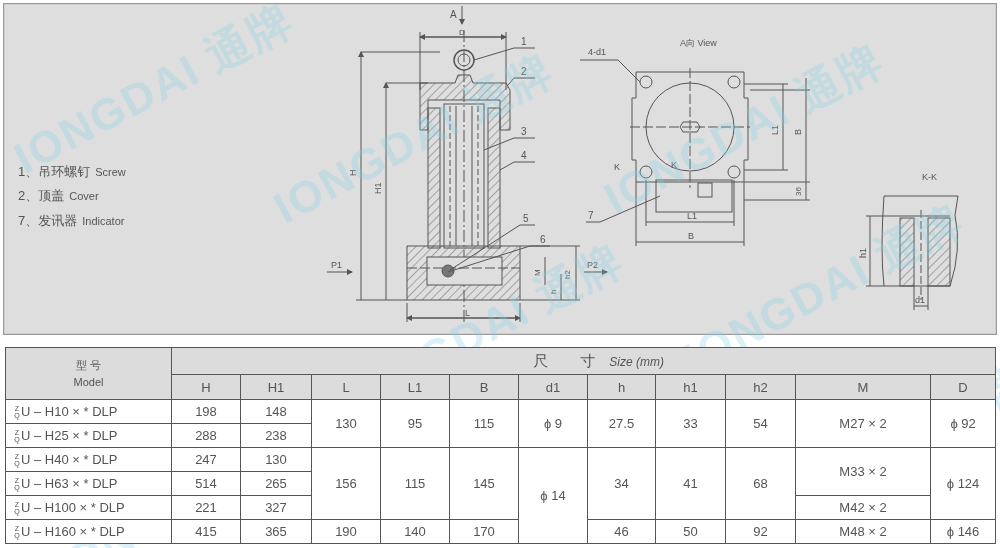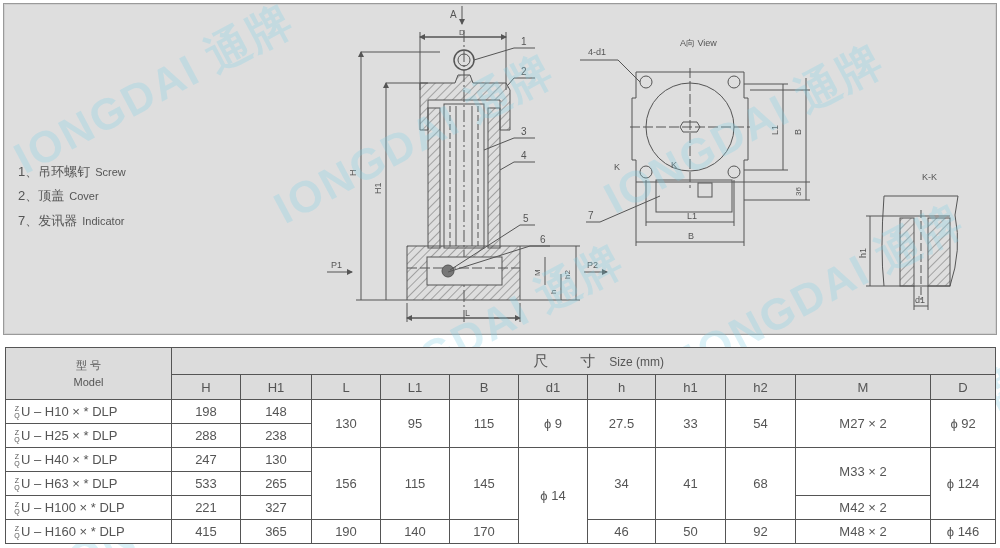--- a/index.html
+++ b/index.html
@@ -12,21 +12,21 @@
   .lbl{font-family:"Liberation Sans",sans-serif;fill:#555;}
   table.spec{position:absolute;left:5px;top:347px;width:990px;border-collapse:collapse;table-layout:fixed;font-size:13px;color:#555;}
   table.spec td,table.spec th{border:1px solid #555;text-align:center;padding:0;font-weight:normal;}
   table.spec th{background:#dcdcdc;height:24px;}
   table.spec th.model{font-size:11px;line-height:17px;}
   table.spec th.size{height:26px;}
   table.spec td{height:23px;background:#fff;}
   table.spec td.model{text-align:left;padding-left:8px;white-space:nowrap;}
   .zq{display:inline-block;font-size:7px;line-height:7px;vertical-align:middle;text-align:center;width:6px;margin-right:1px;}
   .sizelbl .cn{font-size:15px;letter-spacing:14px;margin-left:30px;}
-  .sizelbl .en{font-size:12px;}
+  .sizelbl .en{font-size:12px;font-style:italic;}
   .wm{position:absolute;font-weight:bold;font-size:44px;color:#7fd0e6;opacity:.28;transform:rotate(-28deg);white-space:nowrap;pointer-events:none;letter-spacing:2px;}
 </style>
 </head>
 <body>
 
 <div class="panel"></div>
 
 <svg class="drawing" width="1000" height="340" viewBox="0 0 1000 340">
   <defs>
     <pattern id="hatch" width="6" height="6" patternUnits="userSpaceOnUse" patternTransform="rotate(45)">
@@ -265,21 +265,21 @@
     <td rowspan="3">145</td>
     <td rowspan="4">ϕ 14</td>
     <td rowspan="3">34</td>
     <td rowspan="3">41</td>
     <td rowspan="3">68</td>
     <td rowspan="2">M33 × 2</td>
     <td rowspan="3">ϕ 124</td>
   </tr>
   <tr>
     <td class="model"><span class="zq"><span>Z</span><br><span>Q</span></span><span>U – H63 × * DLP</span></td>
-    <td>533</td>
+    <td>514</td>
     <td>265</td>
   </tr>
   <tr>
     <td class="model"><span class="zq"><span>Z</span><br><span>Q</span></span><span>U – H100 × * DLP</span></td>
     <td>221</td>
     <td>327</td>
     <td>M42 × 2</td>
   </tr>
 
   <tr>

